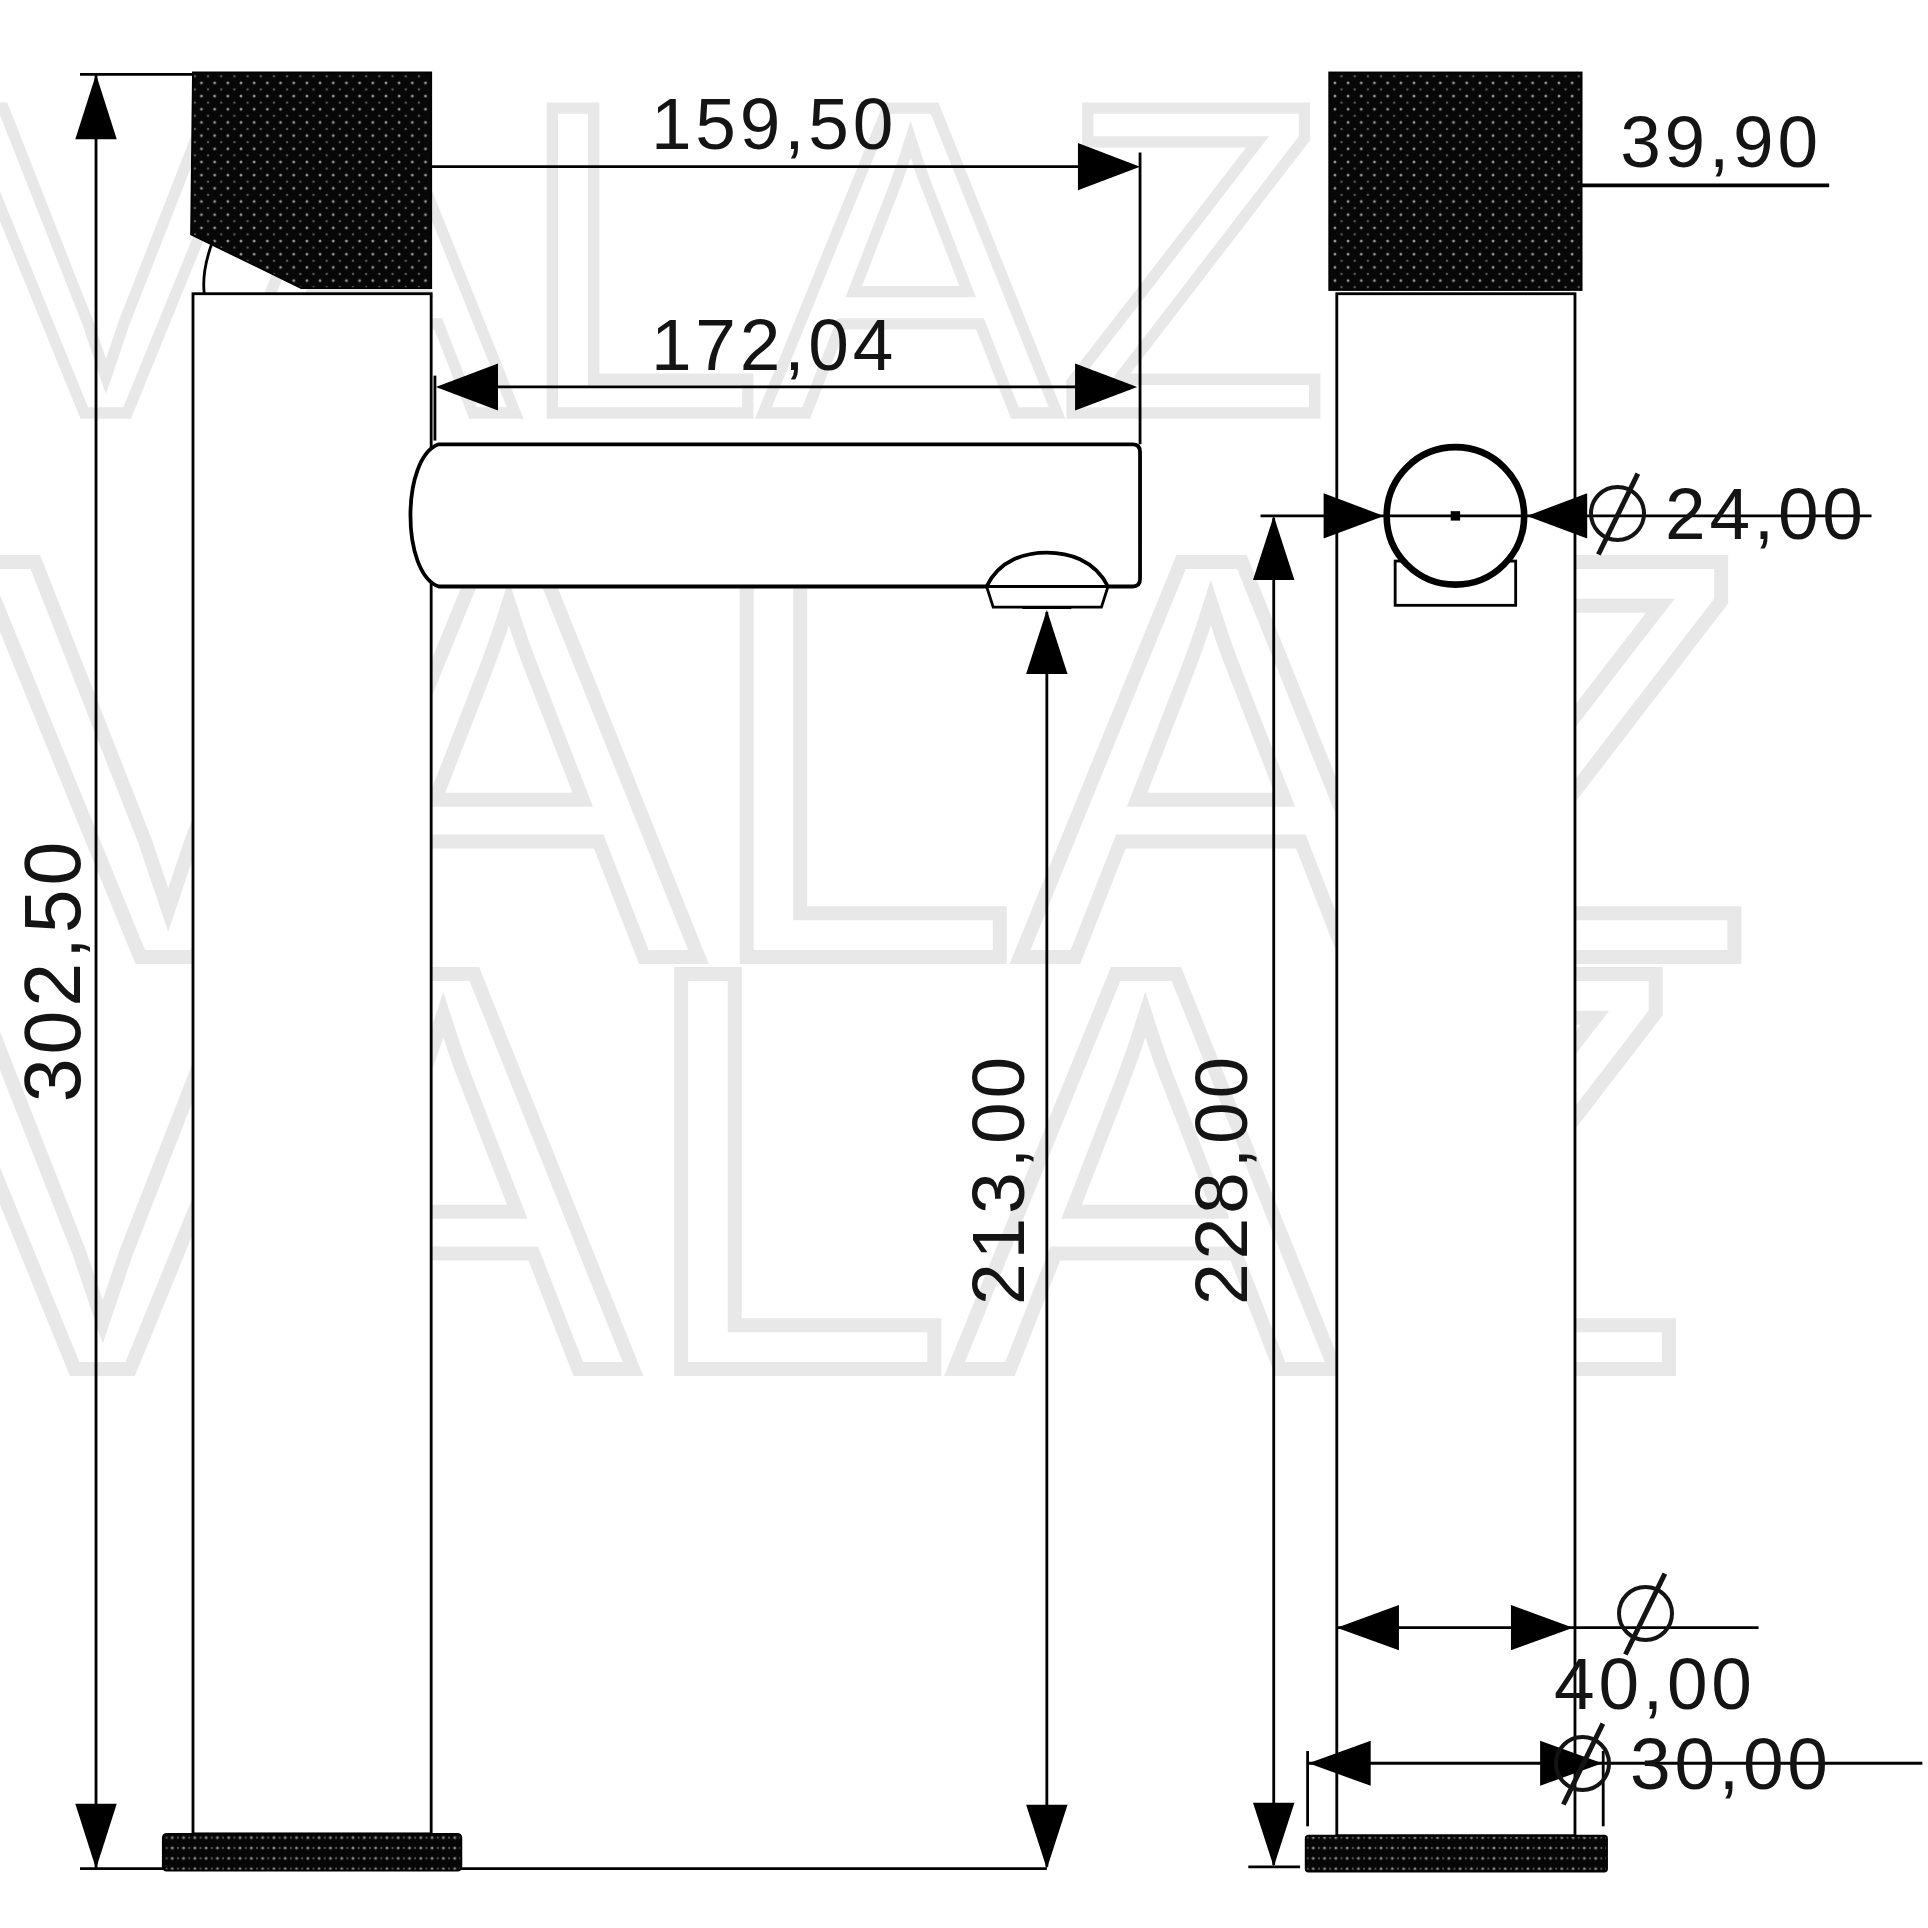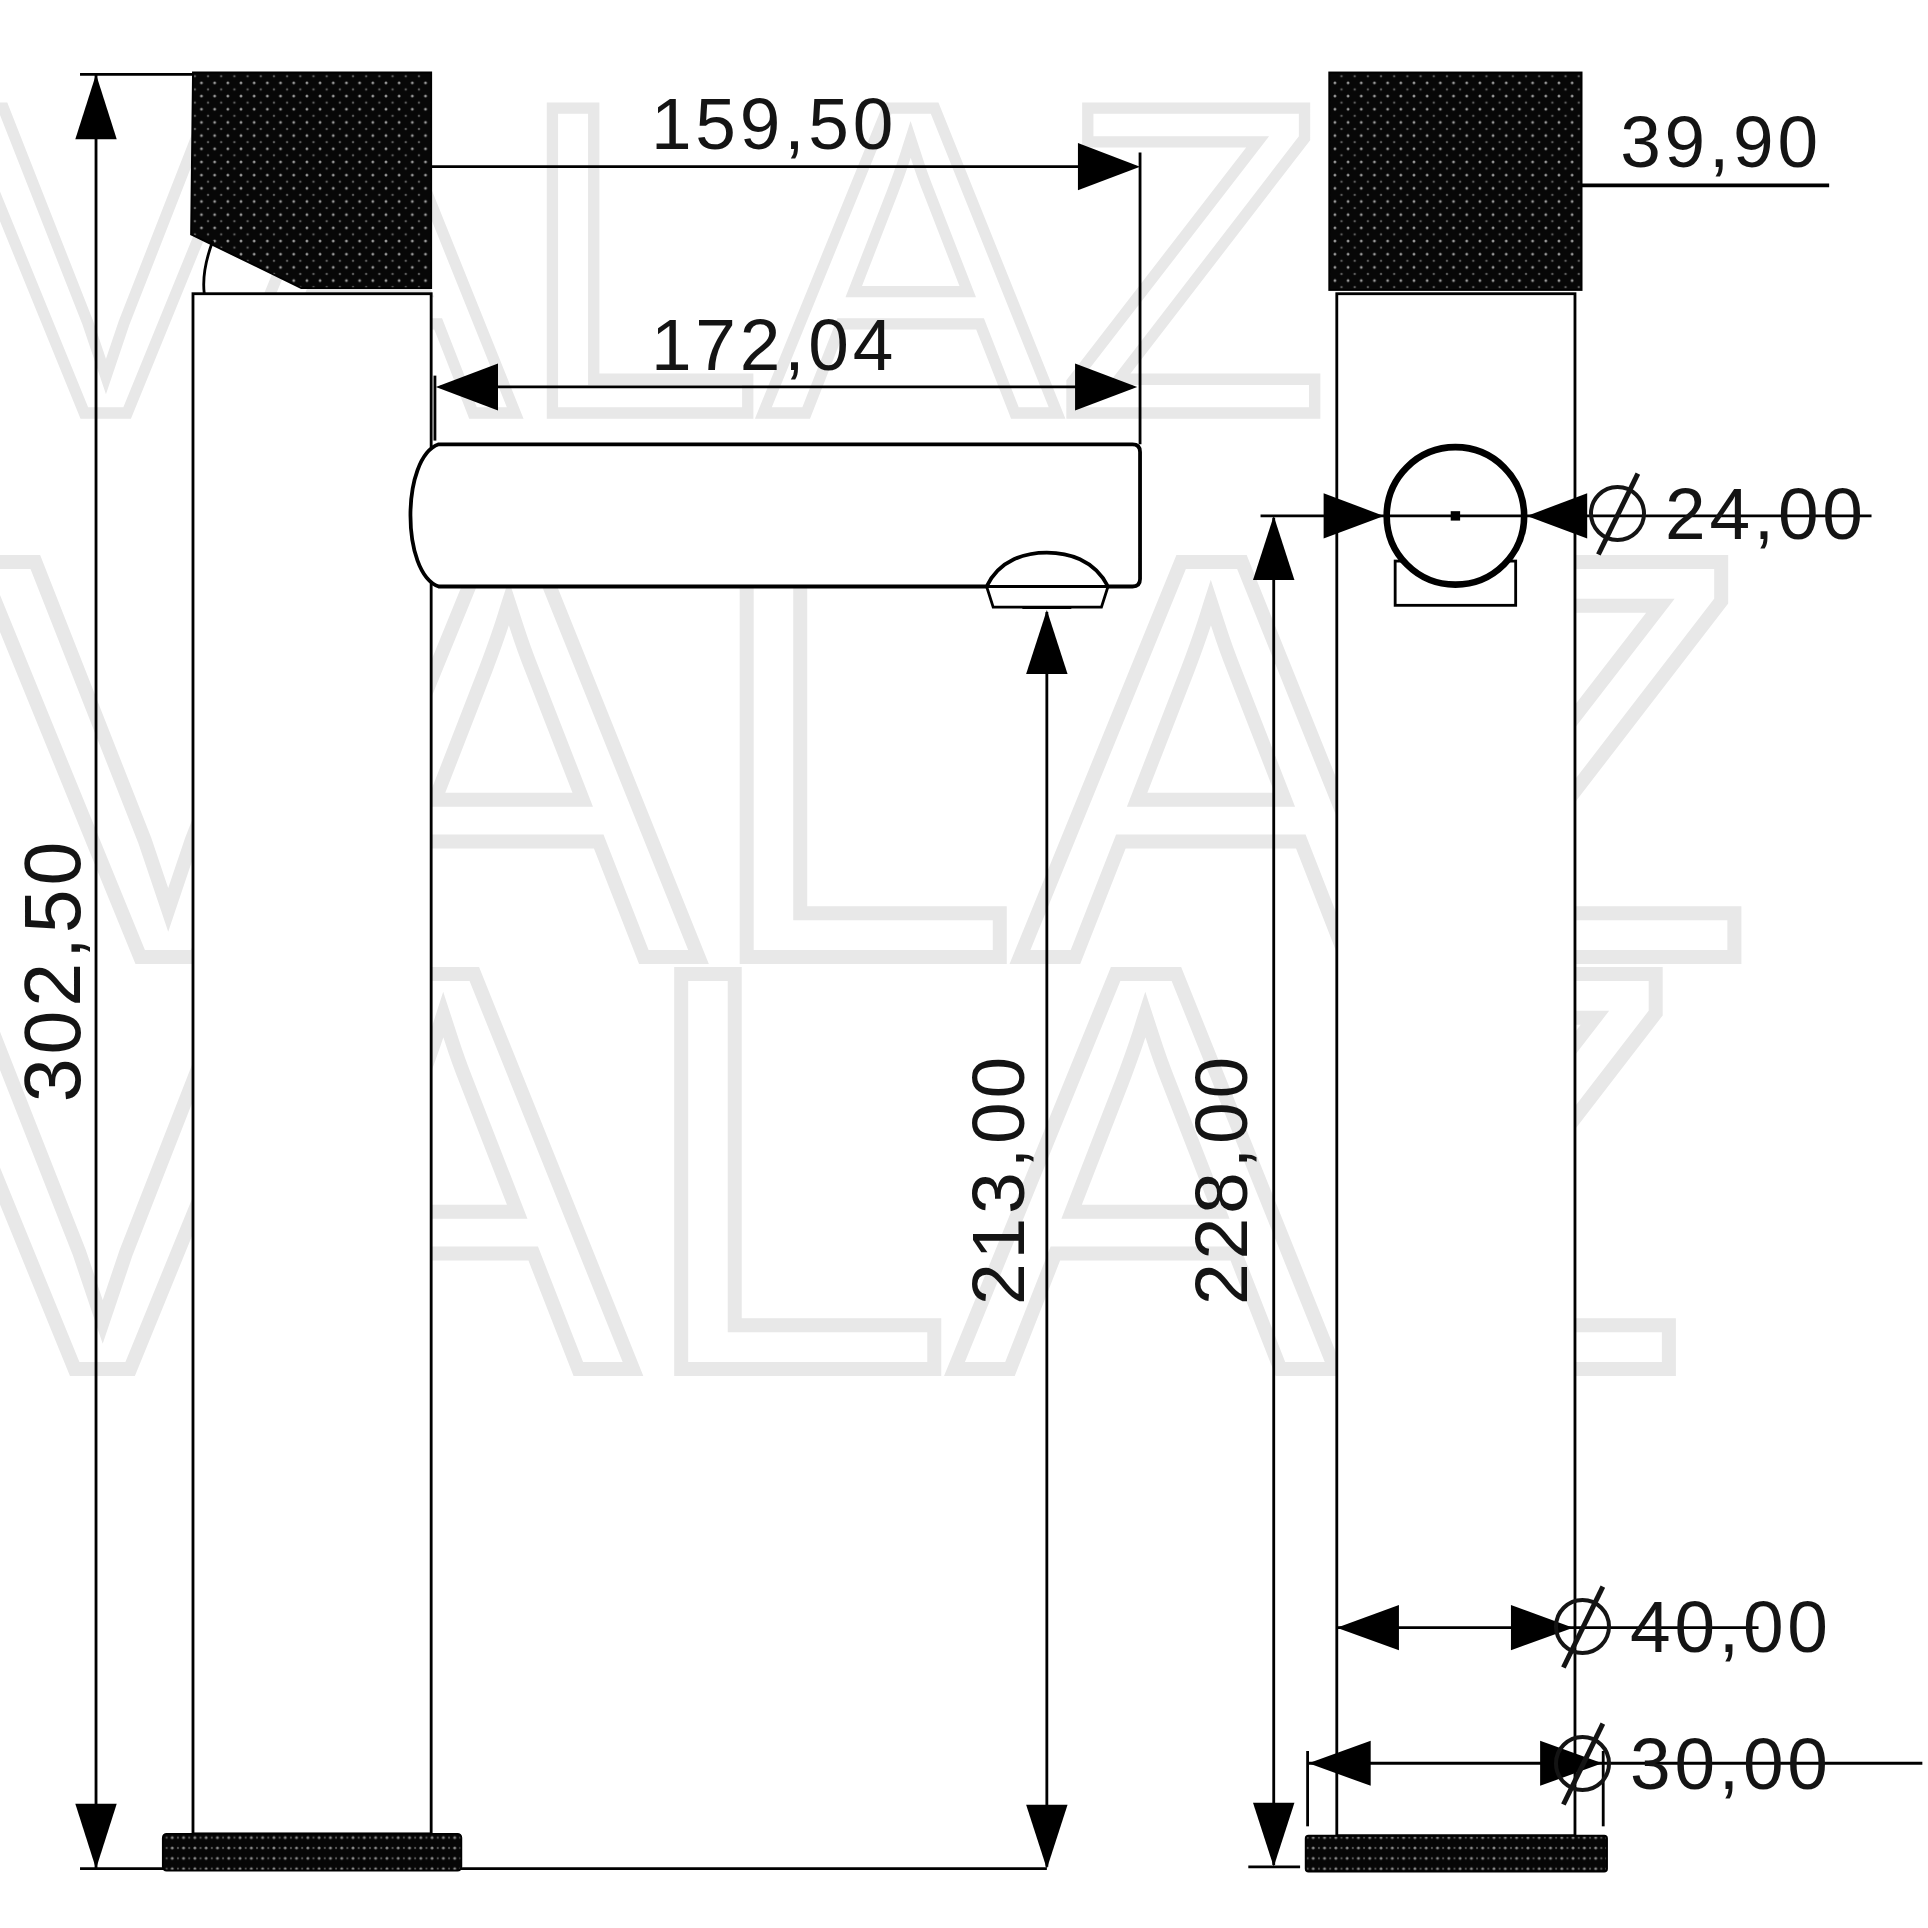--- a/index.html
+++ b/index.html
@@ -177,21 +177,21 @@
 
   <div class="dimlabel" style="left:1721px;top:141px;">39,90</div>
 
   <div class="dimlabel dialabel" style="left:1589px;top:424px;">
     <span class="dia">
         <span class="dia-slash"></span>
       </span>
     <span>24,00</span>
   </div>
 
-  <div class="dimlabel dialabel" style="left:1554px;top:1537px;">
+  <div class="dimlabel dialabel" style="left:1554px;top:1537px;flex-direction:column;">
     <span class="dia">
         <span class="dia-slash"></span>
       </span>
     <span>40,00</span>
   </div>
 
   <div class="dimlabel dialabel" style="left:1554px;top:1674px;">
     <span class="dia">
         <span class="dia-slash"></span>
       </span>

